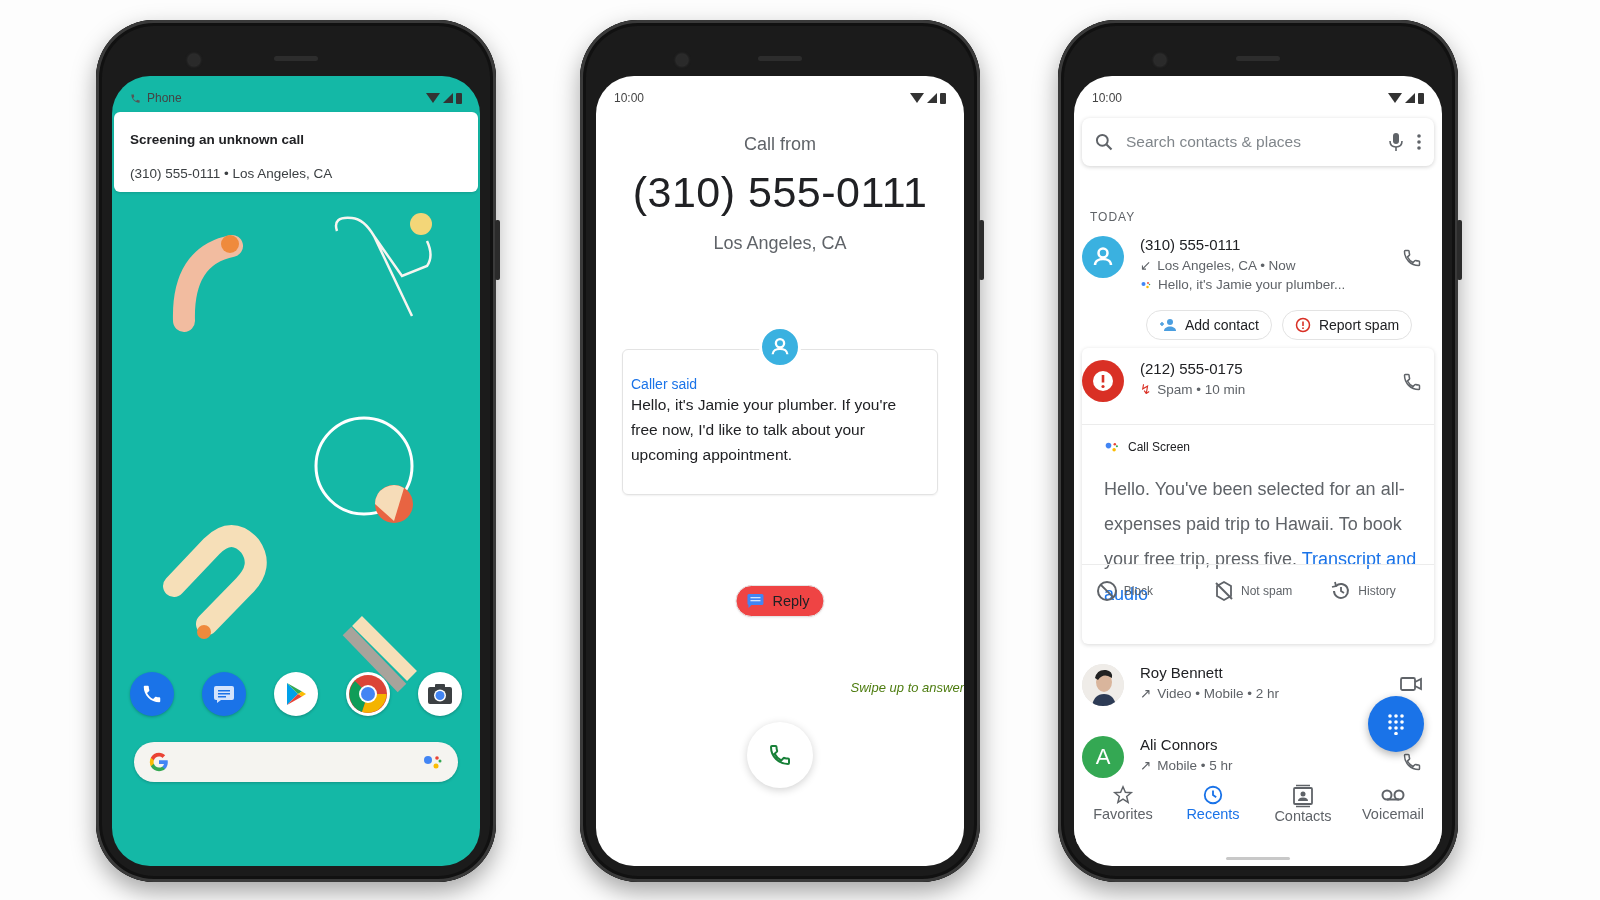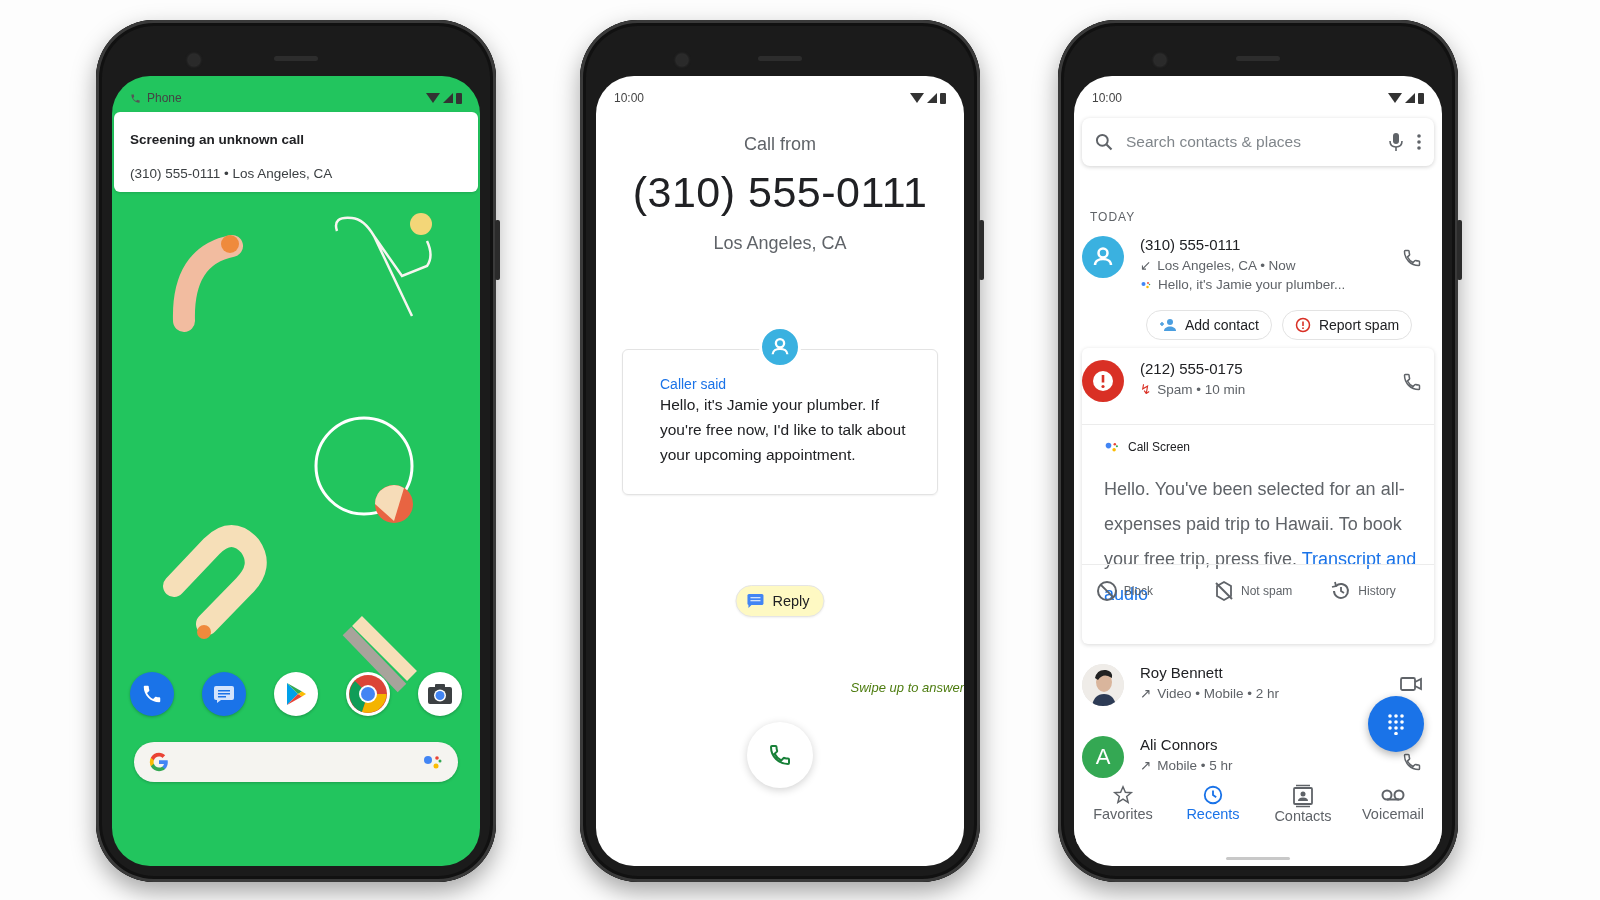--- a/index.html
+++ b/index.html
@@ -10,39 +10,39 @@
 .phone .btn-side{position:absolute;right:-4px;width:5px;background:#2b2b2b;border-radius:2px}
 .screen{position:absolute;left:16px;right:16px;top:56px;bottom:16px;border-radius:38px;overflow:hidden}
 .status{position:absolute;top:14px;left:18px;right:18px;height:16px;font-size:12px;color:#444;display:flex;align-items:center;justify-content:space-between}
 .status .sicons{display:flex;gap:3px;align-items:center}
 .wifi{width:0;height:0;border-left:7px solid transparent;border-right:7px solid transparent;border-top:10px solid #333}
 .signal{width:0;height:0;border-left:10px solid transparent;border-bottom:10px solid #333}
 .battery{width:6px;height:11px;background:#333;border-radius:1px}
 
 
 #p1{left:96px}
-#p1 .screen{background:#22c55e}
+#p1 .screen{background:#14b8a6}
 .notif{position:absolute;top:36px;left:0;right:0;height:80px;background:#fff;border-radius:6px;margin:0 2px;padding:20px 16px;box-shadow:0 1px 3px rgba(0,0,0,.15)}
 .notif .t{font-size:13.5px;font-weight:bold;color:#202124}
 .notif .s{font-size:13.5px;color:#3c4043;margin-top:19px}
 .dock{position:absolute;top:596px;left:18px;right:18px;display:flex;justify-content:space-between}
 .app{width:44px;height:44px;border-radius:50%;display:flex;align-items:center;justify-content:center;box-shadow:0 1px 3px rgba(0,0,0,.25)}
 .gbar{position:absolute;top:666px;left:22px;right:22px;height:40px;background:#f5f4f0;border-radius:20px;display:flex;align-items:center;justify-content:space-between;padding:0 14px;box-shadow:0 1px 3px rgba(0,0,0,.2)}
 
 
 #p2{left:580px}
 #p2 .screen{background:#fff}
 .callfrom{position:absolute;top:58px;width:100%;text-align:center;font-size:18px;color:#5f6368}
 .number{position:absolute;top:92px;width:100%;text-align:center;font-size:43px;color:#202124;letter-spacing:.5px}
 .loc{position:absolute;top:157px;width:100%;text-align:center;font-size:18px;color:#5f6368}
-.said-card{position:absolute;top:273px;left:26px;right:26px;height:146px;border:1px solid #e3e3e3;border-radius:6px;padding:26px 22px 0 37px;box-shadow:0 1px 2px rgba(0,0,0,.06)}
+.said-card{position:absolute;top:273px;left:26px;right:26px;height:146px;border:1px solid #e3e3e3;border-radius:6px;padding:26px 22px 0 8px;box-shadow:0 1px 2px rgba(0,0,0,.06)}
 .said-avatar{position:absolute;top:250px;left:50%;transform:translateX(-50%);width:42px;height:42px;border-radius:50%;background:#3ab1e0;display:flex;align-items:center;justify-content:center;border:3px solid #fff}
 .said-label{font-size:14px;color:#1a73e8}
 .said-text{font-size:15.5px;line-height:25px;color:#202124;}
-.reply{position:absolute;top:509px;left:50%;transform:translateX(-50%);height:32px;padding:0 14px 0 10px;border-radius:16px;border:1px solid #e5e5e5;display:flex;align-items:center;gap:8px;font-size:14.5px;color:#202124;background:#fef9c3;box-shadow:0 1px 2px rgba(0,0,0,.06)}
+.reply{position:absolute;top:509px;left:50%;transform:translateX(-50%);height:32px;padding:0 14px 0 10px;border-radius:16px;border:1px solid #e5e5e5;display:flex;align-items:center;gap:8px;font-size:14.5px;color:#202124;background:#ef4444;box-shadow:0 1px 2px rgba(0,0,0,.06)}
 .swipe{position:absolute;top:604px;width:100%;text-align:right;font-size:13px;font-style:italic;color:#4d7c0f}
 .answer{position:absolute;top:646px;left:50%;transform:translateX(-50%);width:66px;height:66px;border-radius:50%;background:#fff;box-shadow:0 2px 8px rgba(0,0,0,.18);display:flex;align-items:center;justify-content:center}
 
 
 #p3{left:1058px}
 #p3 .screen{background:#fff}
 .search{position:absolute;top:42px;left:8px;right:8px;height:48px;border-radius:8px;box-shadow:0 1px 4px rgba(0,0,0,.18);display:flex;align-items:center;padding:0 12px;gap:12px;background:#fff}
 .search .ph{flex:1;font-size:15.5px;color:#80868b}
 .section{position:absolute;top:134px;left:16px;font-size:12px;font-weight:normal;letter-spacing:1px;color:#5f6368}
 .row{position:absolute;left:8px;right:8px;display:flex}

